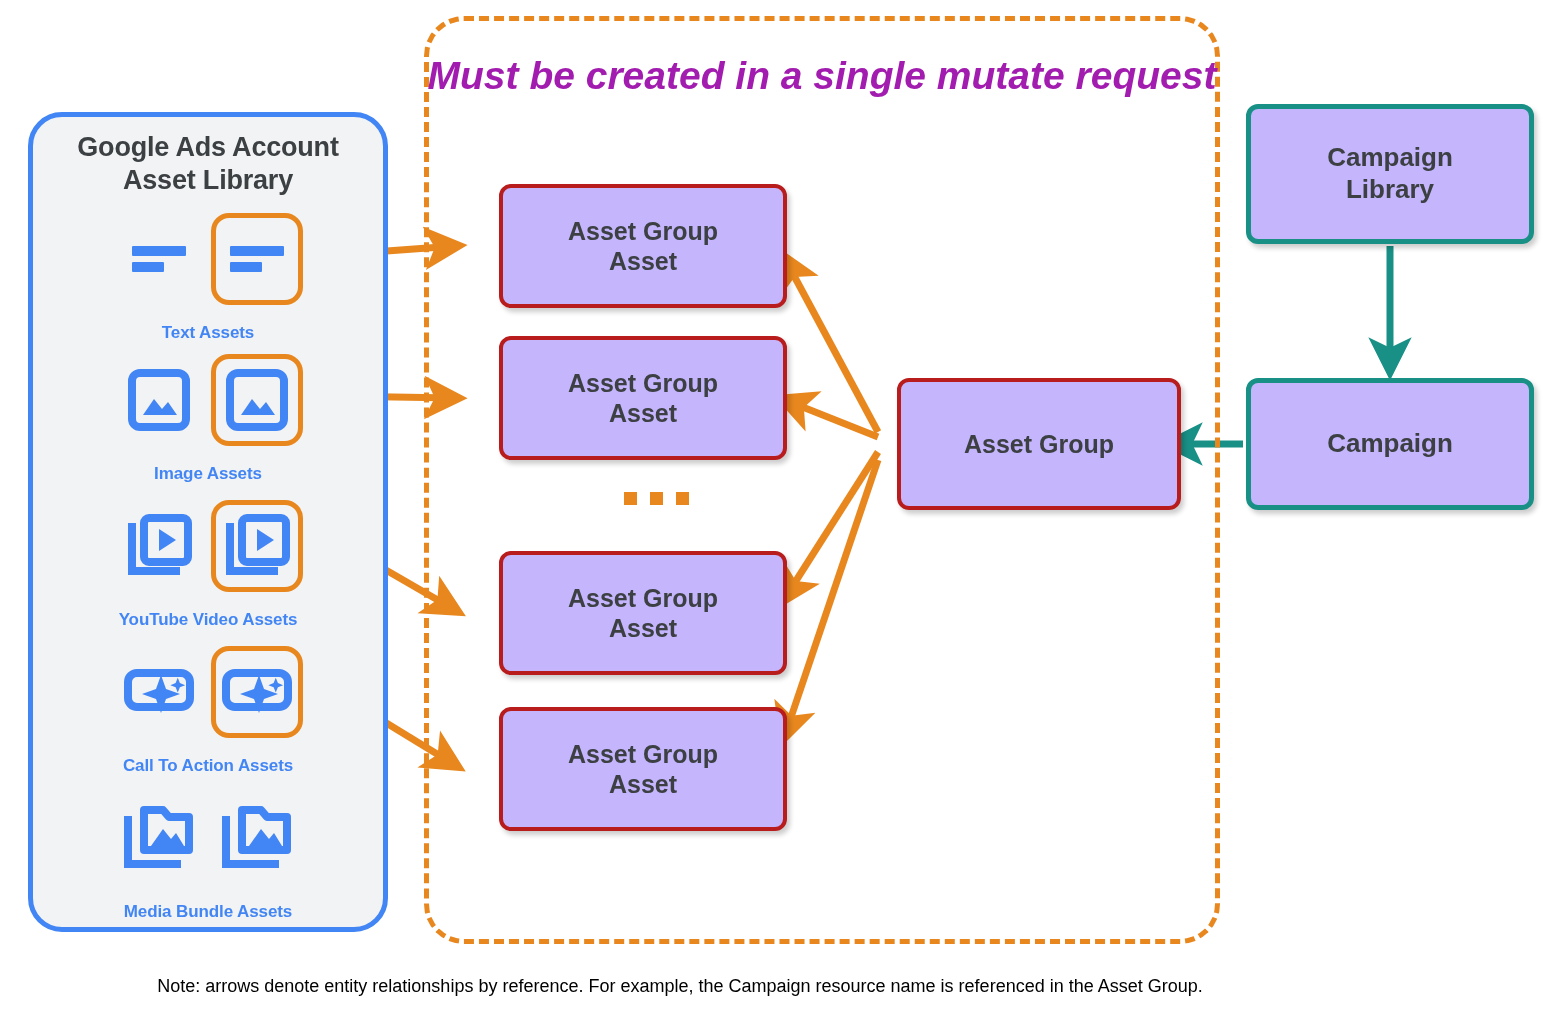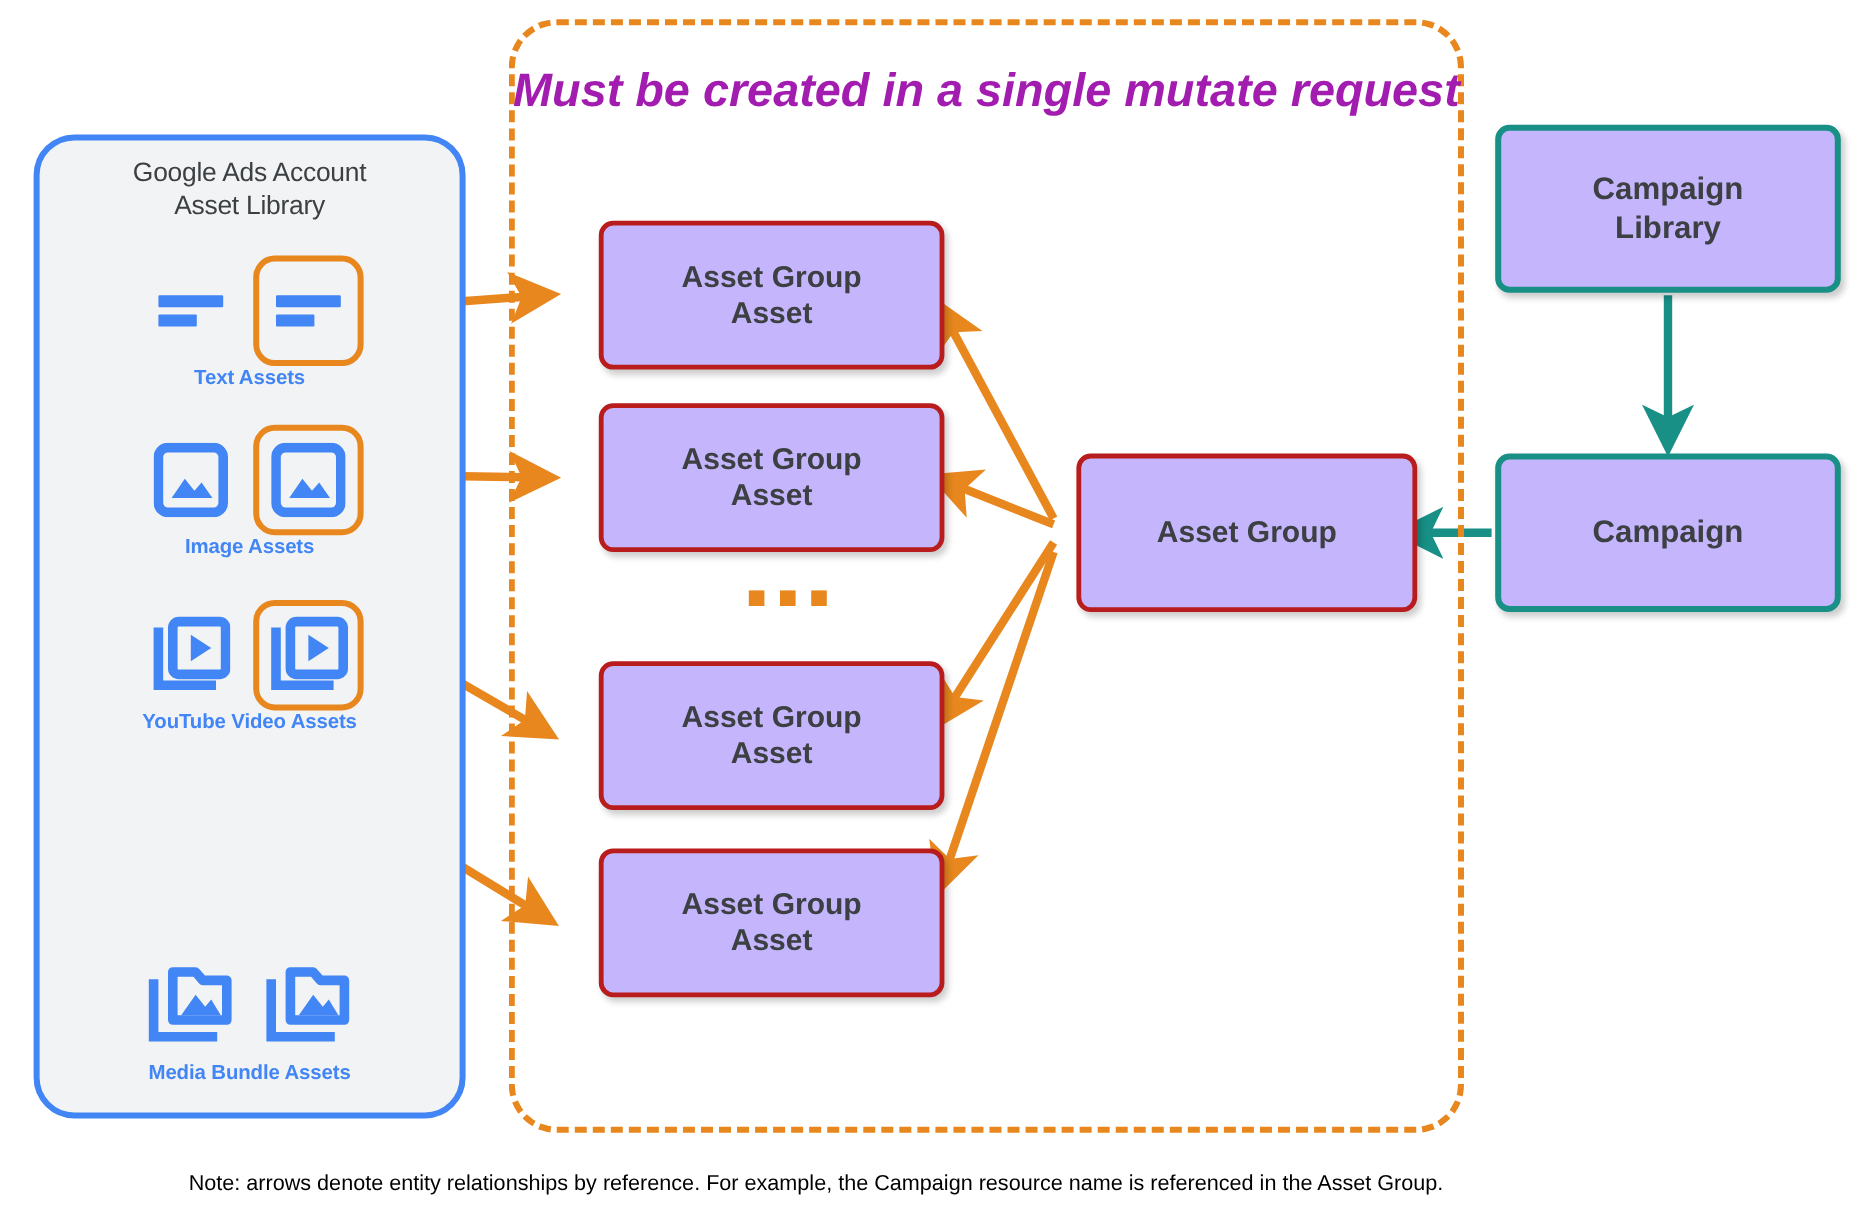--- a/index.html
+++ b/index.html
@@ -29,22 +29,22 @@
     background:#f1f3f4;
     border:5px solid #4285F4;
     border-radius:34px;
     box-sizing:border-box;
   }
   #library-title{
     position:absolute;
     left:0; top:14px;
     width:100%;
     text-align:center;
-    font-size:22px;
-    font-weight:normal;
+    font-size:27px;
+    font-weight:bold;
     color:#3c4043;
     line-height:1.22;
     letter-spacing:-0.2px;
   }
 
   .asset-row{
     position:absolute;
     left:0;
     width:100%;
   }
@@ -63,21 +63,21 @@
   }
   .icon-wrap.highlight{
     border:5px solid #E8871E;
     border-radius:18px;
   }
   .asset-label{
     text-align:center;
     font-size:17px;
     font-weight:bold;
     color:#4285F4;
-    margin-top:0;
+    margin-top:18px;
     letter-spacing:-0.1px;
   }
 
   
   #mutate-panel{
     position:absolute;
     left:424px; top:16px;
     width:796px; height:928px;
     border:5px dashed #E8871E;
     border-radius:40px;
@@ -268,20 +268,39 @@
           <svg width="66" height="66" viewBox="0 0 66 66">
             <path d="M6,14 L6,58 L50,58" fill="none" stroke="#4285F4" stroke-width="8" stroke-linecap="square"></path>
             <rect x="18" y="5" width="44" height="44" rx="5" fill="none" stroke="#4285F4" stroke-width="8"></rect>
             <path d="M33,16 L50,27 L33,38 Z" fill="#4285F4"></path>
           </svg>
         </div>
       </div>
       <div class="asset-label">YouTube Video  Assets</div>
     </div>
 
+    <div class="asset-row" style="top:529px;">
+      <div class="asset-icons">
+        <div class="icon-wrap">
+          <svg width="72" height="52" viewBox="0 0 72 52">
+            <rect x="5" y="7" width="62" height="34" rx="9" fill="none" stroke="#4285F4" stroke-width="8"></rect>
+            <path d="M38,47 L43,33 L57,28 L43,23 L38,9 L33,23 L19,28 L33,33 Z" fill="#4285F4"></path>
+            <path d="M56,30 L58.6,23.6 L65,21 L58.6,18.4 L56,12 L53.4,18.4 L47,21 L53.4,23.6 Z" fill="#4285F4" transform="translate(-1,-3) scale(0.82) translate(12,6)"></path>
+          </svg>
+        </div>
+        <div class="icon-wrap highlight">
+          <svg width="72" height="52" viewBox="0 0 72 52">
+            <rect x="5" y="7" width="62" height="34" rx="9" fill="none" stroke="#4285F4" stroke-width="8"></rect>
+            <path d="M38,47 L43,33 L57,28 L43,23 L38,9 L33,23 L19,28 L33,33 Z" fill="#4285F4"></path>
+            <path d="M56,30 L58.6,23.6 L65,21 L58.6,18.4 L56,12 L53.4,18.4 L47,21 L53.4,23.6 Z" fill="#4285F4" transform="translate(-1,-3) scale(0.82) translate(12,6)"></path>
+          </svg>
+        </div>
+      </div>
+      <div class="asset-label">Call To Action Assets</div>
+    </div>
 
     <div class="asset-row" style="top:675px;">
       <div class="asset-icons">
         <div class="icon-wrap">
           <svg width="72" height="68" viewBox="0 0 72 68">
             <path d="M5,16 L5,60 L54,60" fill="none" stroke="#4285F4" stroke-width="8" stroke-linecap="square"></path>
             <path d="M21,6 L40,6 L46,13 L66,13 L66,46 L21,46 Z" fill="none" stroke="#4285F4" stroke-width="8" stroke-linejoin="round"></path>
             <path d="M28,42 L40,25 L48,35 L53,29 L61,42 Z" fill="#4285F4"></path>
           </svg>
         </div>

